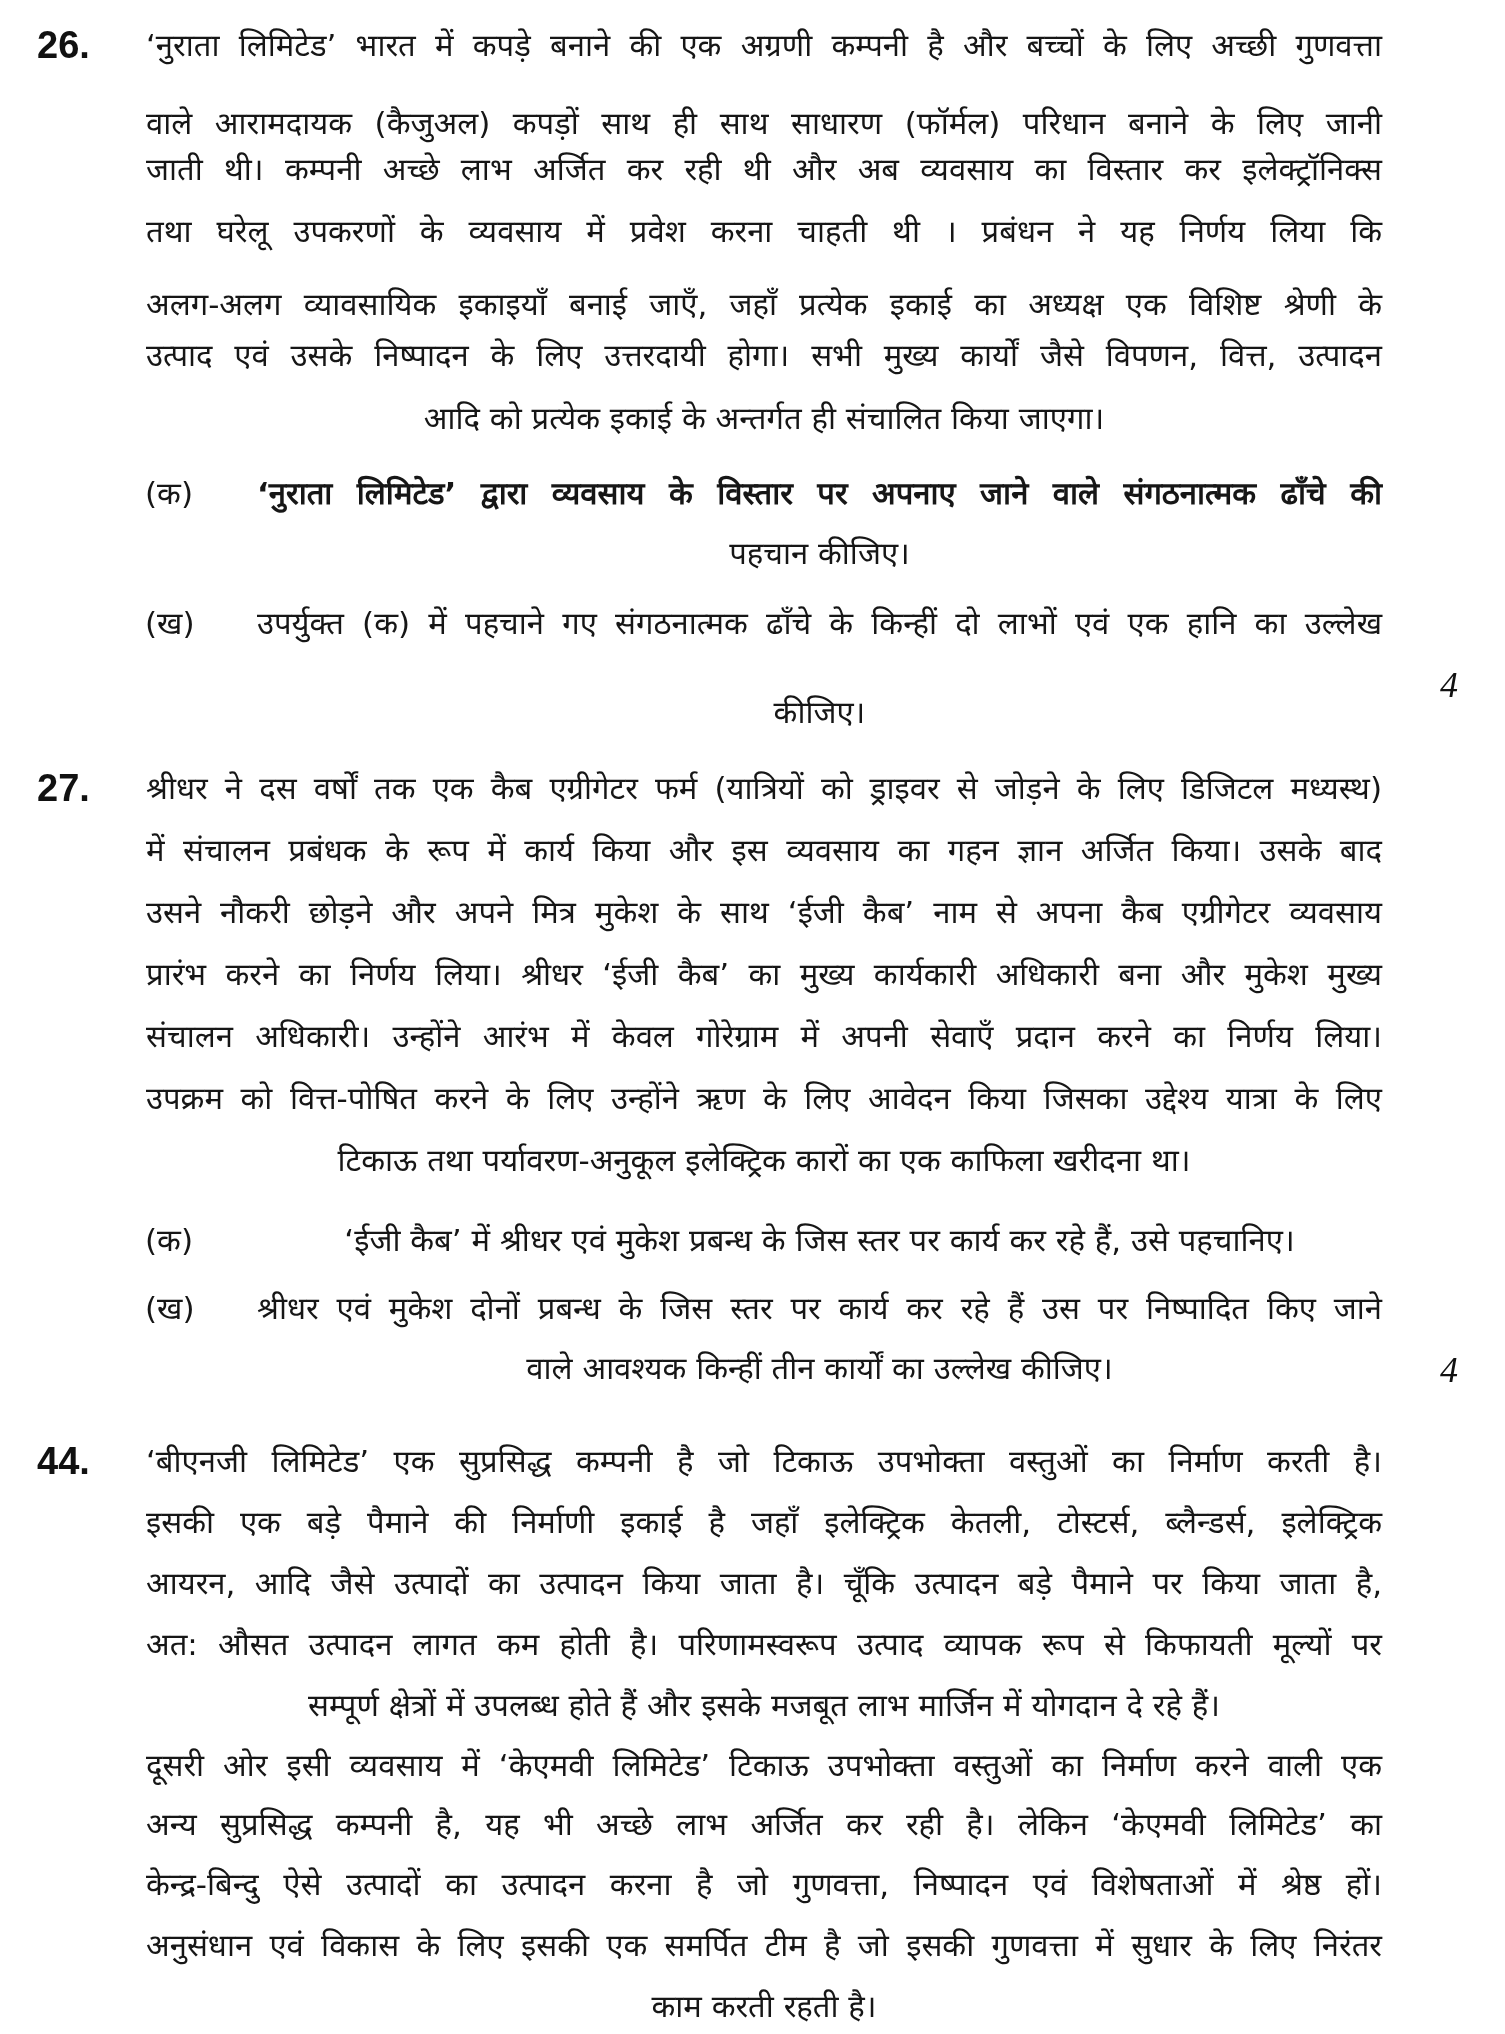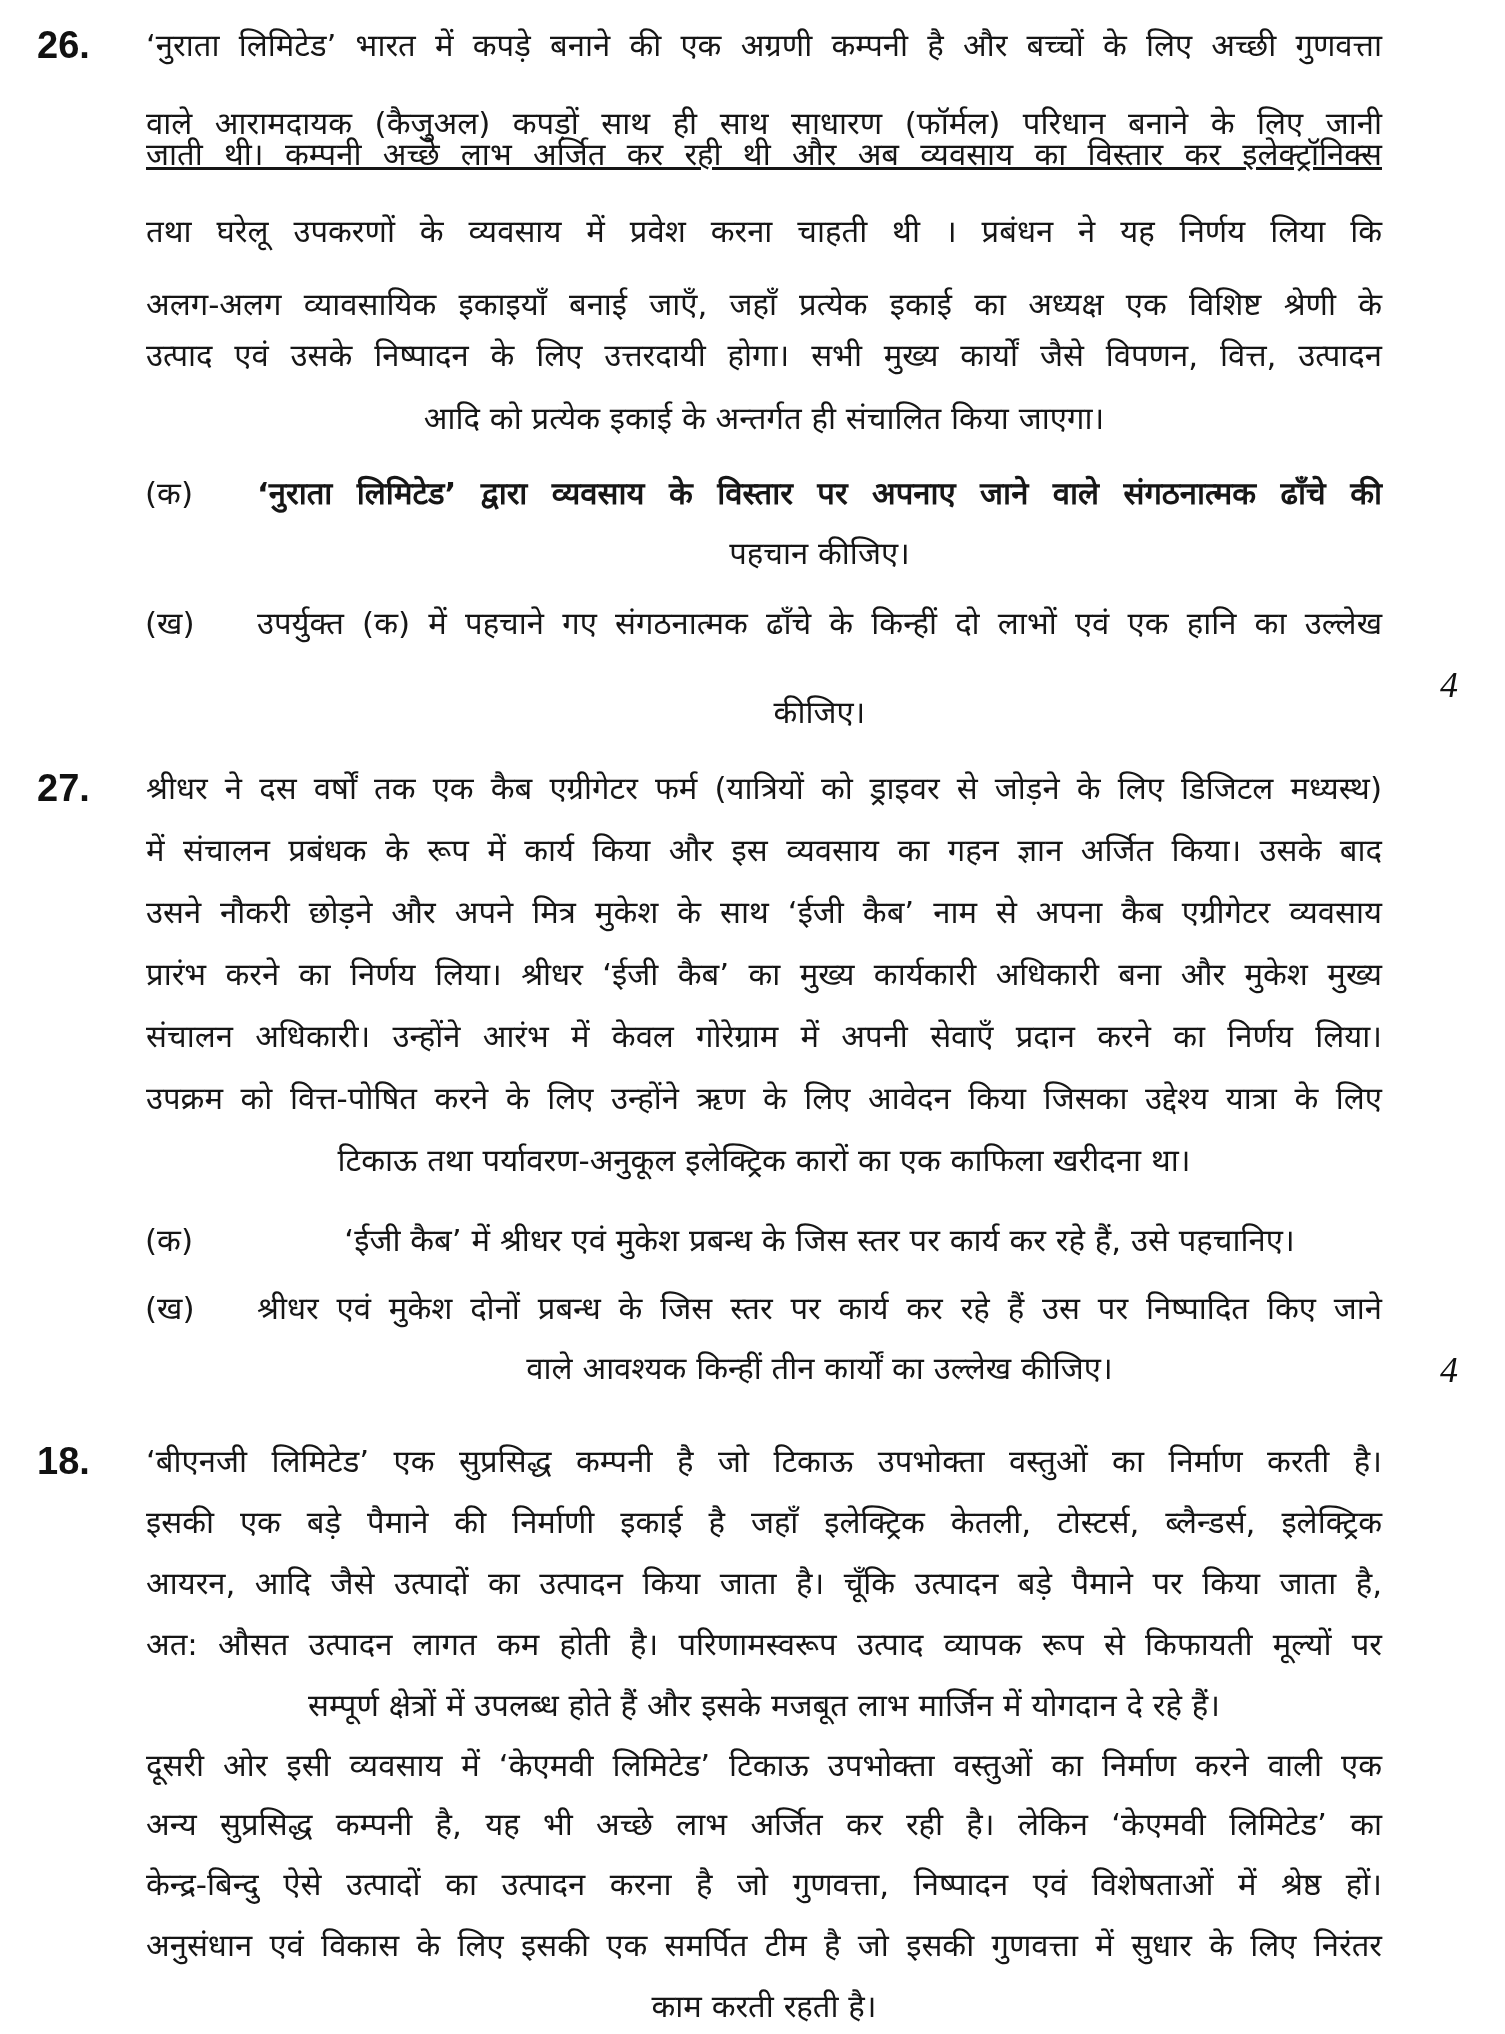--- a/index.html
+++ b/index.html
@@ -67,21 +67,21 @@
   }
   .line.nojust { text-align: center; }
 </style>
 </head>
 <body>
 
 <div>
   <div class="qnum" style="top:47px">26.</div>
   <div class="line just body-line" style="top: 47px; white-space: normal;">‘नुराता लिमिटेड’ भारत में कपड़े बनाने की एक अग्रणी कम्पनी है और बच्चों के लिए अच्छी गुणवत्ता</div>
   <div class="line just body-line" style="top: 125px; white-space: normal;">वाले आरामदायक (कैजुअल) कपड़ों साथ ही साथ साधारण (फॉर्मल) परिधान बनाने के लिए जानी</div>
-  <div class="line just body-line" style="top: 156px; white-space: normal; text-decoration: underline;">जाती थी। कम्पनी अच्छे लाभ अर्जित कर रही थी और अब व्यवसाय का विस्तार कर इलेक्ट्रॉनिक्स</div>
+  <div class="line just body-line" style="top: 171px; white-space: normal;">जाती थी। कम्पनी अच्छे लाभ अर्जित कर रही थी और अब व्यवसाय का विस्तार कर इलेक्ट्रॉनिक्स</div>
   <div class="line just body-line" style="top: 233px; white-space: normal;">तथा घरेलू उपकरणों के व्यवसाय में प्रवेश करना चाहती थी । प्रबंधन ने यह निर्णय लिया कि</div>
   <div class="line just body-line" style="top: 306px; white-space: normal;">अलग-अलग व्यावसायिक इकाइयाँ बनाई जाएँ, जहाँ प्रत्येक इकाई का अध्यक्ष एक विशिष्ट श्रेणी के</div>
   <div class="line just body-line" style="top: 357px; white-space: normal;">उत्पाद एवं उसके निष्पादन के लिए उत्तरदायी होगा। सभी मुख्य कार्यों जैसे विपणन, वित्त, उत्पादन</div>
   <div class="line nojust body-line" style="top: 420px; white-space: nowrap;">आदि को प्रत्येक इकाई के अन्तर्गत ही संचालित किया जाएगा।</div>
 
   <div>
     <div class="sublabel" style="top:495px">(क)</div>
     <div class="line just sub-line" style="top: 495px; white-space: normal; font-weight: bold;">‘नुराता लिमिटेड’ द्वारा व्यवसाय के विस्तार पर अपनाए जाने वाले संगठनात्मक ढाँचे की</div>
     <div class="line nojust sub-line" style="top: 555px; white-space: nowrap;">पहचान कीजिए।</div>
   </div>
@@ -113,21 +113,21 @@
   <div>
     <div class="sublabel" style="top:1310px">(ख)</div>
     <div class="line just sub-line" style="top: 1310px; white-space: normal;">श्रीधर एवं मुकेश दोनों प्रबन्ध के जिस स्तर पर कार्य कर रहे हैं उस पर निष्पादित किए जाने</div>
     <div class="line nojust sub-line" style="top: 1370px; white-space: nowrap;">वाले आवश्यक किन्हीं तीन कार्यों का उल्लेख कीजिए।</div>
   </div>
 
   <div class="marks" style="top:1370px">4</div>
 </div>
 
 <div>
-  <div class="qnum" style="top:1463px">18.</div>
+  <div class="qnum" style="top:1463px">44.</div>
   <div class="line just body-line" style="top: 1463px; white-space: normal;">‘बीएनजी लिमिटेड’ एक सुप्रसिद्ध कम्पनी है जो टिकाऊ उपभोक्ता वस्तुओं का निर्माण करती है।</div>
   <div class="line just body-line" style="top: 1524px; white-space: normal;">इसकी एक बड़े पैमाने की निर्माणी इकाई है जहाँ इलेक्ट्रिक केतली, टोस्टर्स, ब्लैन्डर्स, इलेक्ट्रिक</div>
   <div class="line just body-line" style="top: 1585px; white-space: normal;">आयरन, आदि जैसे उत्पादों का उत्पादन किया जाता है। चूँकि उत्पादन बड़े पैमाने पर किया जाता है,</div>
   <div class="line just body-line" style="top: 1646px; white-space: normal;">अत: औसत उत्पादन लागत कम होती है। परिणामस्वरूप उत्पाद व्यापक रूप से किफायती मूल्यों पर</div>
   <div class="line nojust body-line" style="top: 1707px; white-space: nowrap;">सम्पूर्ण क्षेत्रों में उपलब्ध होते हैं और इसके मजबूत लाभ मार्जिन में योगदान दे रहे हैं।</div>
   <div class="line just body-line" style="top: 1767px; white-space: normal;">दूसरी ओर इसी व्यवसाय में ‘केएमवी लिमिटेड’ टिकाऊ उपभोक्ता वस्तुओं का निर्माण करने वाली एक</div>
   <div class="line just body-line" style="top: 1826px; white-space: normal;">अन्य सुप्रसिद्ध कम्पनी है, यह भी अच्छे लाभ अर्जित कर रही है। लेकिन ‘केएमवी लिमिटेड’ का</div>
   <div class="line just body-line" style="top: 1886px; white-space: normal;">केन्द्र-बिन्दु ऐसे उत्पादों का उत्पादन करना है जो गुणवत्ता, निष्पादन एवं विशेषताओं में श्रेष्ठ हों।</div>
   <div class="line just body-line" style="top: 1947px; white-space: normal;">अनुसंधान एवं विकास के लिए इसकी एक समर्पित टीम है जो इसकी गुणवत्ता में सुधार के लिए निरंतर</div>
   <div class="line nojust body-line" style="top: 2008px; white-space: nowrap;">काम करती रहती है।</div>

